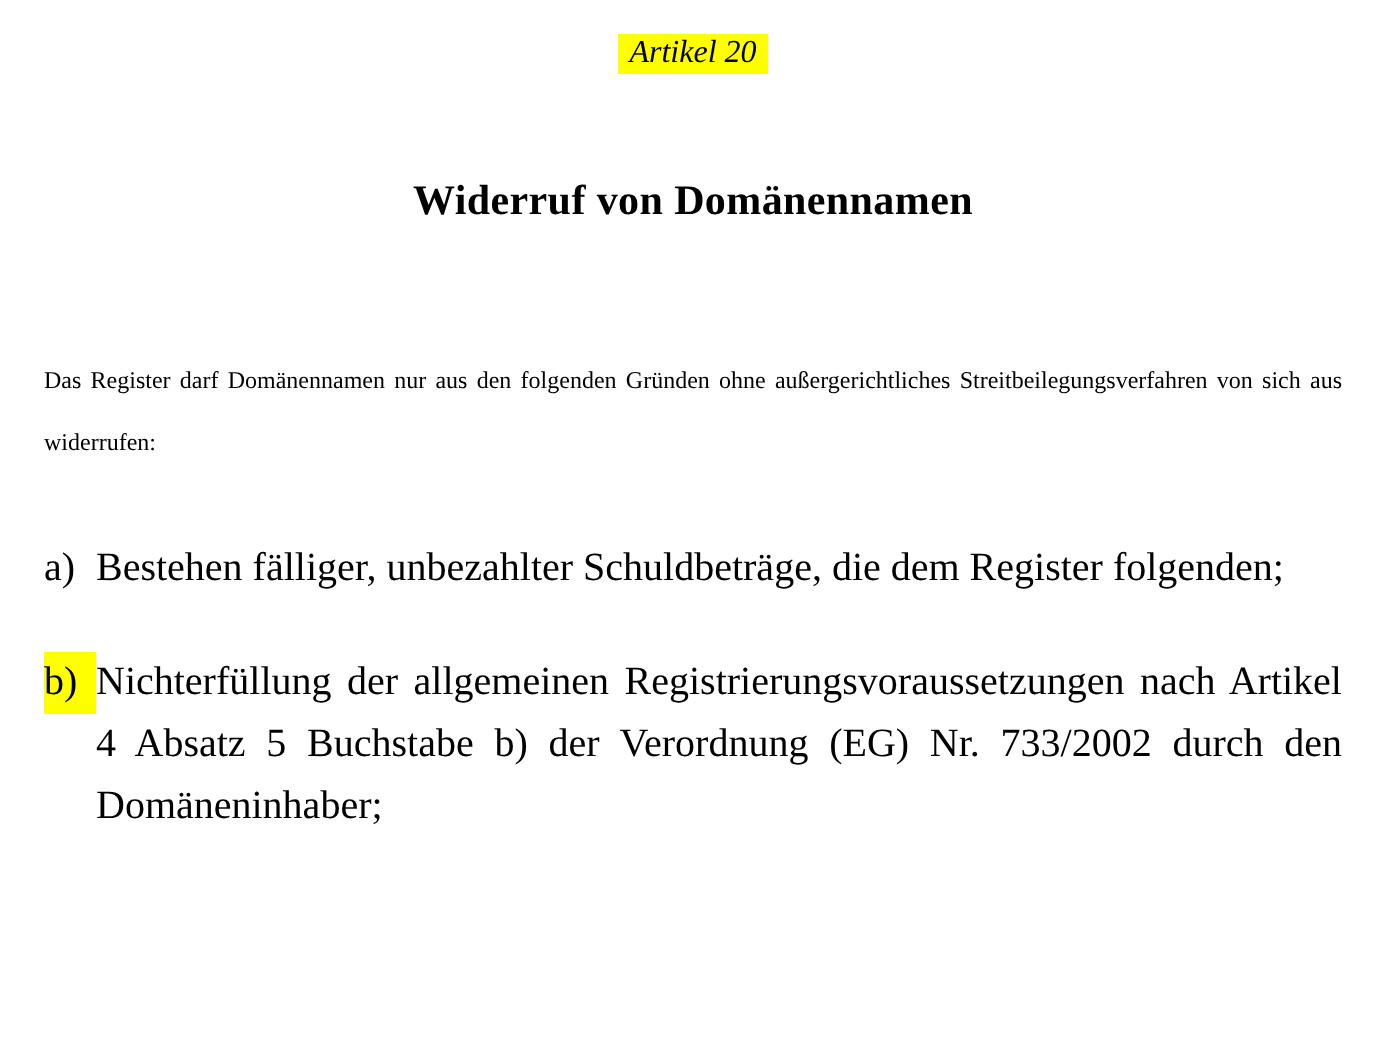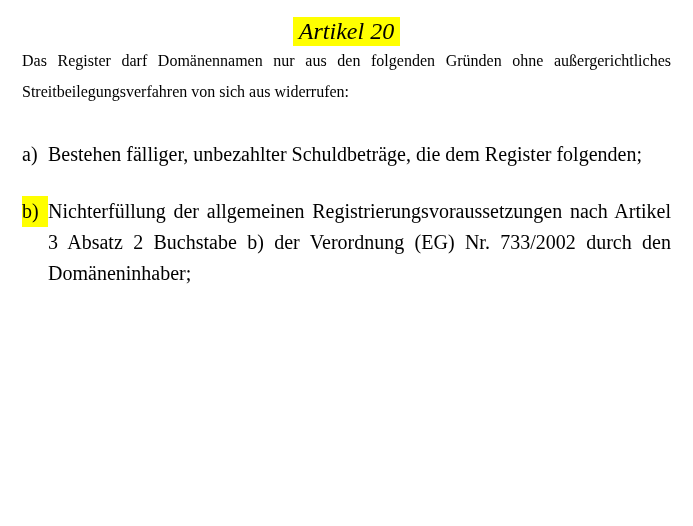--- a/index.html
+++ b/index.html
@@ -17,36 +17,37 @@
   .page {
     position: relative;
     width: 693px;
     height: 526px;
     box-sizing: border-box;
     padding: 0 22px;
   }
   .article-line {
     text-align: center;
     margin-top: 18px;
-    font-size: 24px;
+    font-size: 16px;
   }
   .article-number {
     font-style: italic;
     background: #ffff00;
     padding: 1px 6px 2px 6px;
   }
   .doc-title {
     text-align: center;
     font-weight: bold;
     font-size: 21px;
     margin-top: 52px;
     letter-spacing: 0.2px;
   }
   .intro {
-    font-size: 16px;
+    margin-top: 62px;
+    font-size: 12px;
     line-height: 31px;
     text-align: justify;
     text-justify: inter-word;
   }
   .list {
     margin-top: 32px;
   }
   .list-item {
     display: flex;
     align-items: flex-start;
@@ -70,30 +71,31 @@
 </style>
 </head>
 <body>
 
 <div class="page">
 
   <div class="article-line">
     <span class="article-number">Artikel 20</span>
   </div>
 
+  <div class="doc-title">Widerruf von Domänennamen</div>
 
   <div class="intro">Das Register darf Domänennamen nur aus den folgenden Gründen ohne außergerichtliches Streitbeilegungsverfahren von sich aus widerrufen:</div>
 
   <div class="list">
 
     <div class="list-item">
       <span class="marker">a)</span>
       <span class="item-text">Bestehen fälliger, unbezahlter Schuldbeträge, die dem Register folgenden;</span>
     </div>
 
     <div class="list-item">
       <span class="marker highlight">b)</span>
-      <span class="item-text">Nichterfüllung der allgemeinen Registrierungsvoraussetzungen nach Artikel 3 Absatz 2 Buchstabe b) der Verordnung (EG) Nr. 733/2002 durch den Domäneninhaber;</span>
+      <span class="item-text">Nichterfüllung der allgemeinen Registrierungsvoraussetzungen nach Artikel 4 Absatz 5 Buchstabe b) der Verordnung (EG) Nr. 733/2002 durch den Domäneninhaber;</span>
     </div>
 
   </div>
 
 </div>
 
 </body></html>

